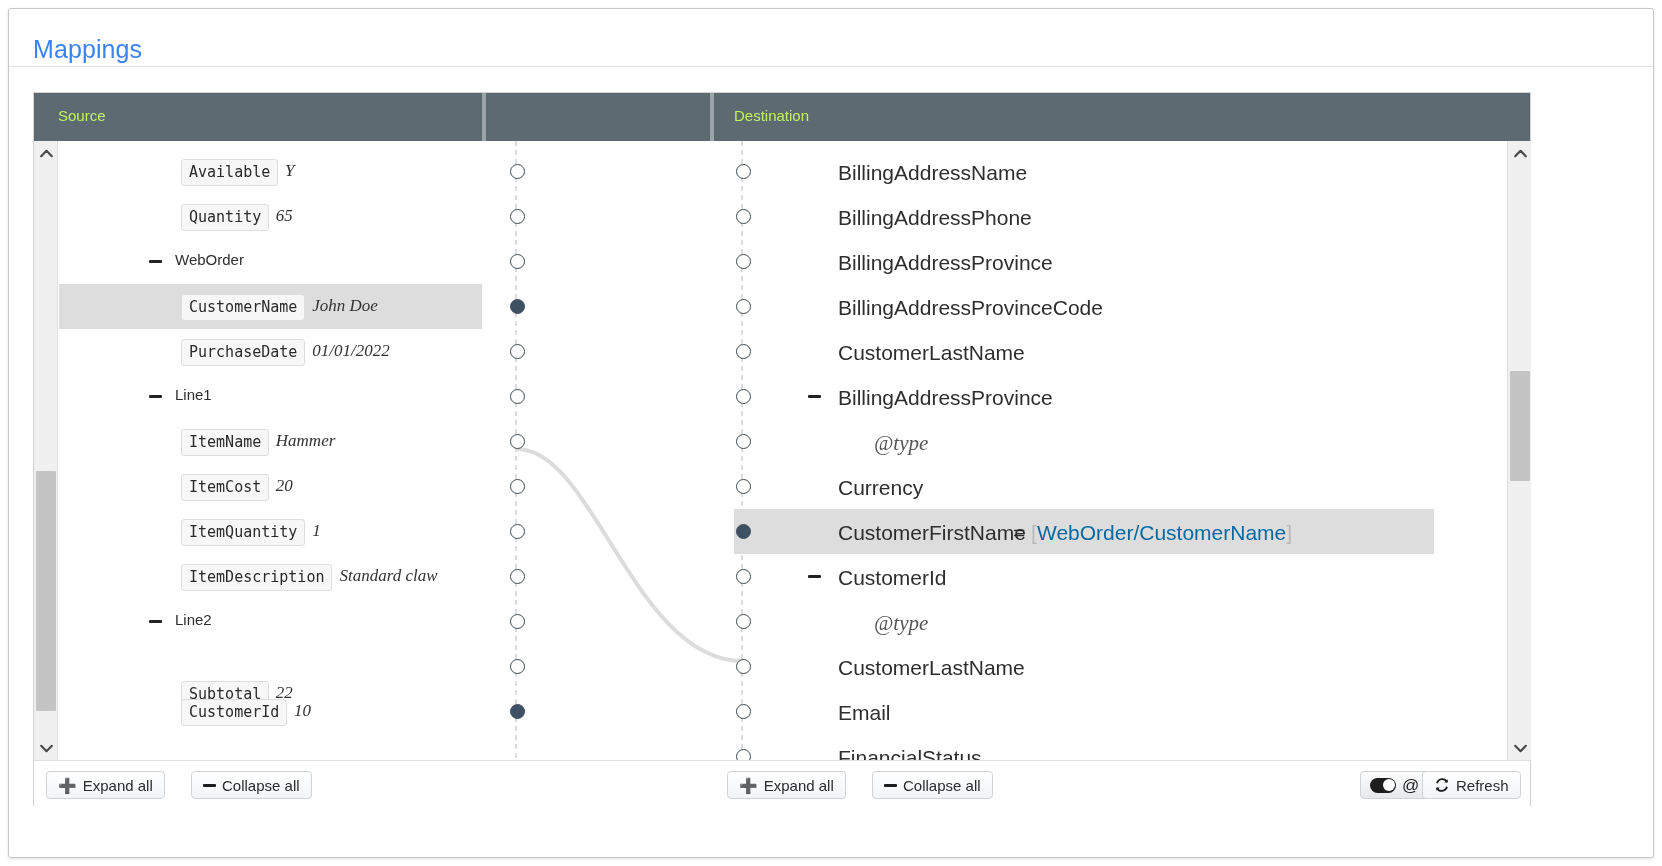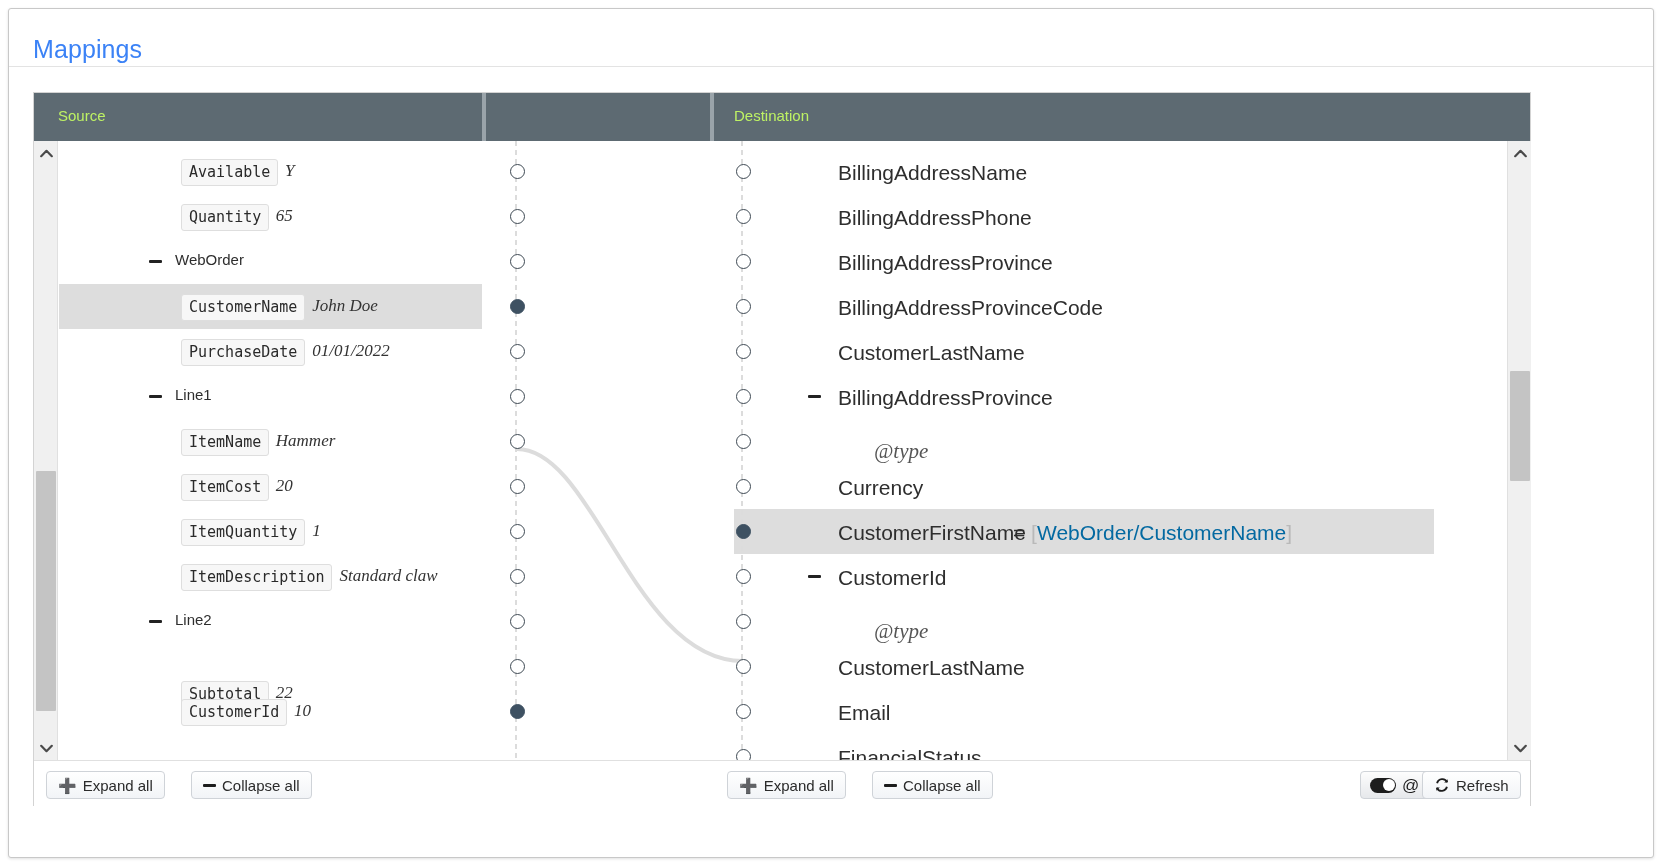--- a/index.html
+++ b/index.html
@@ -135,21 +135,21 @@
   .grouplabel {
     position: absolute;
     font-size: 15px; color: #2e2e2e; white-space: nowrap;
   }
   .dstlabel {
     position: absolute;
     font-size: 21px; color: #2e2e2e; white-space: nowrap;
   }
   .dstlabel.attr {
     font-family: "Liberation Serif", serif;
-    font-style: italic; color: #555; margin-top: 8px;
+    font-style: italic; color: #555;
   }
   .eq { color: #2e2e2e; }
   .brk { color: #b9b9b9; }
   .xpath { color: #0369a1; }
 
   
   #footer {
     position: absolute; left: 0; top: 619px; width: 100%; height: 47px;
     background: #ffffff; border-top: 1px solid #e0e0e0;
   }

